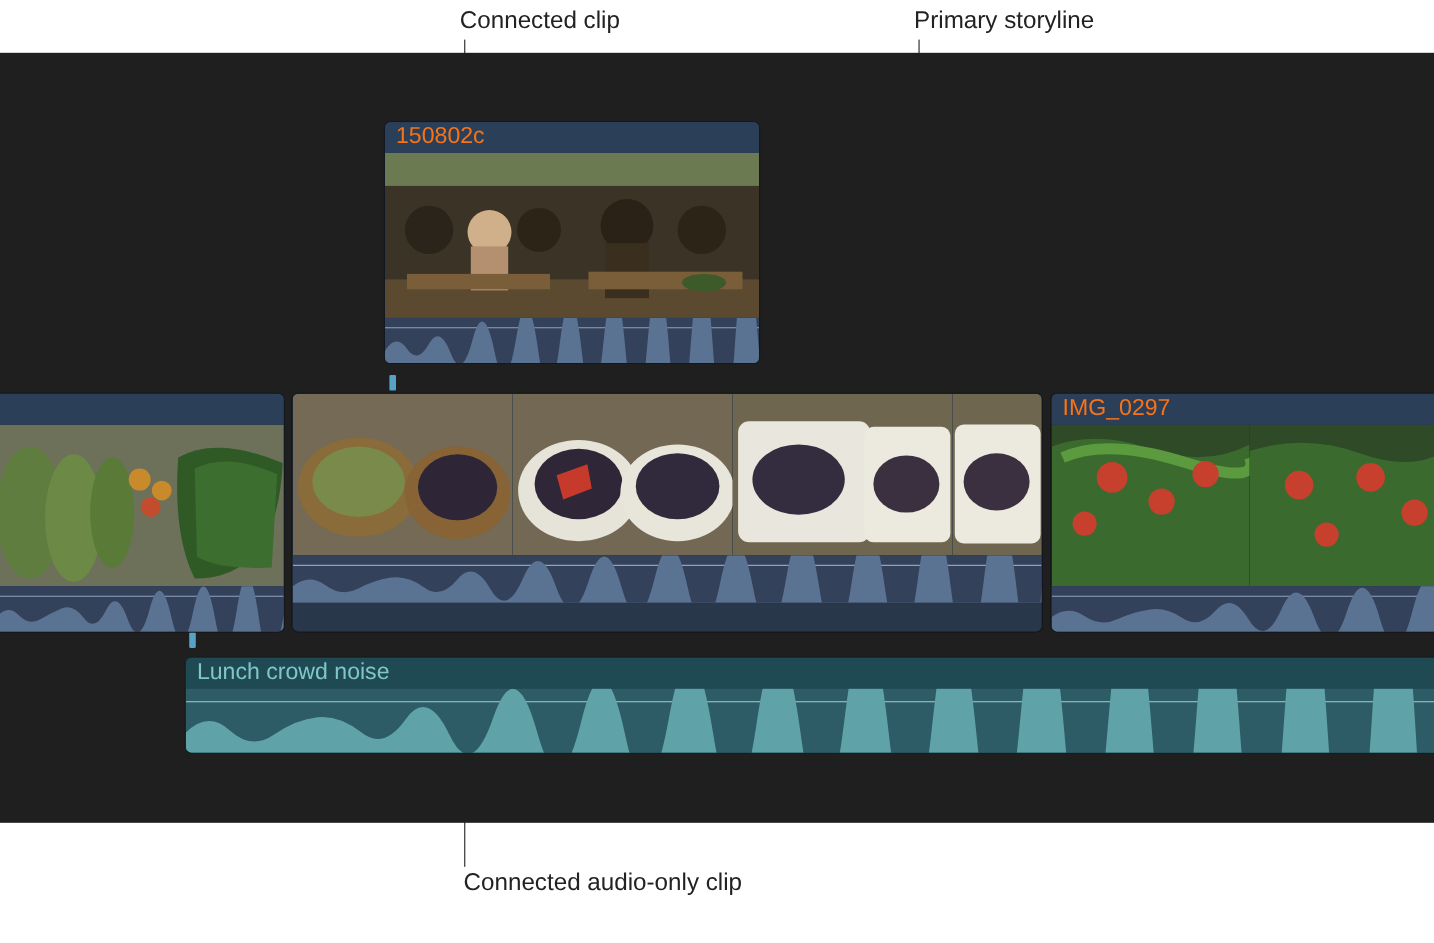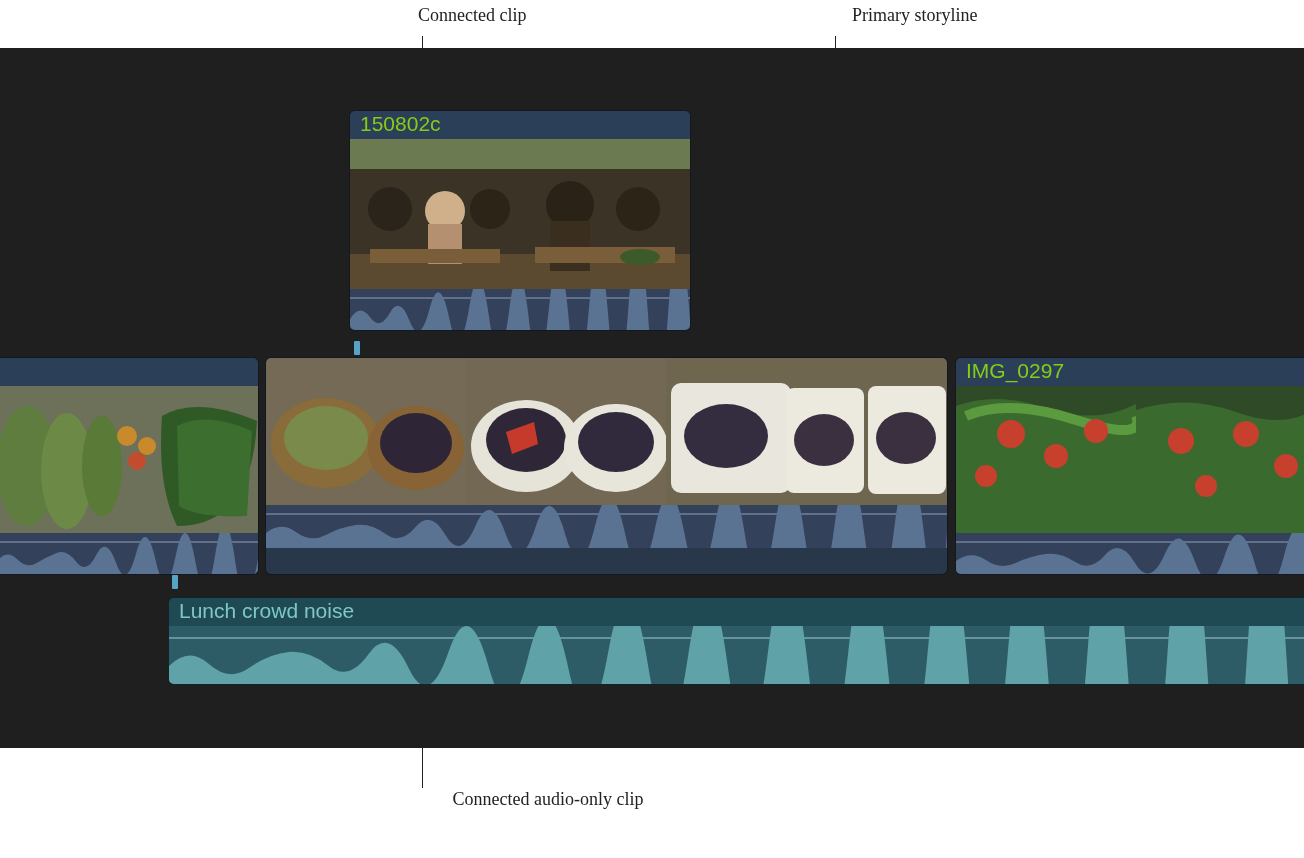--- a/index.html
+++ b/index.html
@@ -6,24 +6,23 @@
   body {
     font-family: -apple-system, BlinkMacSystemFont, "Helvetica Neue", Arial, sans-serif;
     background: #fff;
     width: 1304px;
     height: 858px;
     position: relative;
     overflow: hidden;
   }
   .callout-label {
     position: absolute;
-    font-size: 18px;
+    font-size: 22px;
     color: #222;
     line-height: 1.25;
-    font-family: Liberation Serif, serif;
   }
   .callout-line {
     position: absolute;
     background: #222;
     width: 1px;
   }
 
   .timeline-area {
     position: absolute;
     left: 0;
@@ -37,21 +36,21 @@
   .clip {
     position: absolute;
     border-radius: 6px;
     overflow: hidden;
     border: 1px solid rgba(0,0,0,0.55);
   }
   .clip .title-bar {
     height: 28px;
     font-size: 21px;
     padding: 1px 8px 0 10px;
-    color: #84cc16;
+    color: #f97316;
     position: relative;
     z-index: 3;
   }
   .video-clip .title-bar { background: #2b3f59; }
   .video-clip { background: #283749; }
 
   .thumb-row {
     position: relative;
     display: flex;
     width: 100%;
@@ -85,21 +84,21 @@
     color: #7fc6c9;
     background: #1f4a53;
   }
 </style>
 </head>
 <body>
 
 <div class="callout-label" style="left:418px; top:4px;">Connected clip</div>
 <div class="callout-line" style="left:422px; top:36px; height:74px;"></div>
 
-<div class="callout-label" style="left:852px; top:4px;">Primary storyline</div>
+<div class="callout-label" style="left:831px; top:4px;">Primary storyline</div>
 <div class="callout-line" style="left:835px; top:36px; height:320px;"></div>
 
 <div class="callout-label" style="left:418px; top:788px; width:260px;text-align:center;">Connected audio-only clip</div>
 <div class="callout-line" style="left:422px; top:730px; height:58px;"></div>
 
 <div class="timeline-area">
 
   <div class="connector" style="left:354px; top:293px;"></div>
 
   <div class="connector" style="left:172px; top:527px;"></div>

